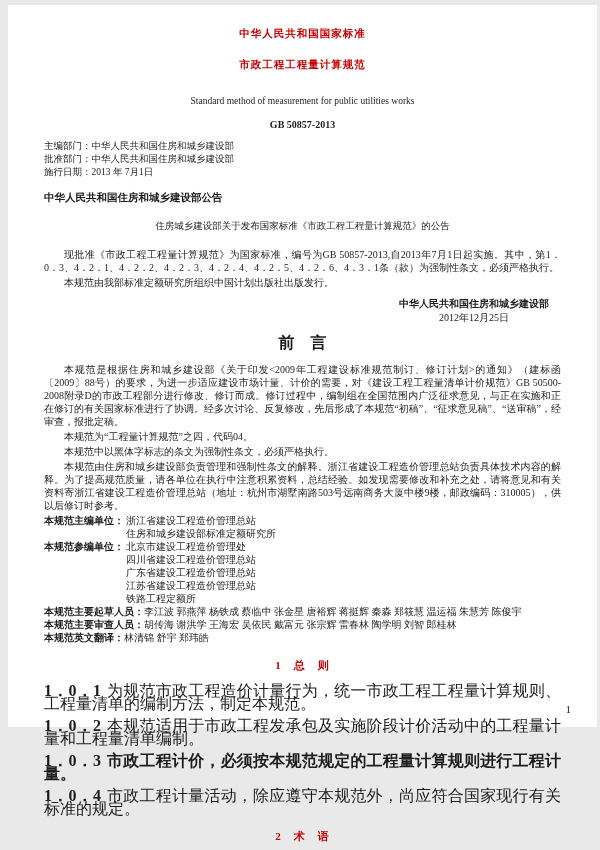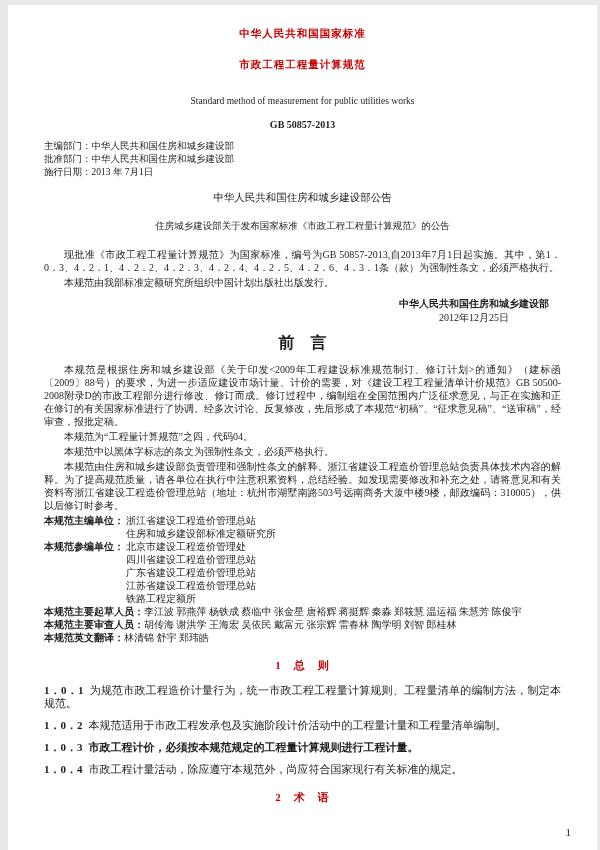--- a/index.html
+++ b/index.html
@@ -9,21 +9,21 @@
     height: 850px;
     background: #e9e9e9;
     overflow: hidden;
     font-family: "Liberation Serif", "DejaVu Serif", serif;
     color: #1c1c1c;
   }
   .page {
     box-sizing: border-box;
     position: absolute;
     left: 8px; top: 5px;
-    width: 589px; height: 845px;
+    width: 589px; height: 722px;
     background: #ffffff;
     padding: 22px 36px 0 36px;
   }
   .bold { font-weight: bold; }
   .red-title {
     color: #c40000;
     font-weight: bold;
     text-align: center;
     font-size: 10.5px;
     letter-spacing: 1px;
@@ -41,22 +41,21 @@
     font-size: 10px;
     margin-bottom: 10px;
   }
   .dept-lines {
     text-align: left;
     font-size: 9.5px;
     line-height: 13px;
     margin-bottom: 12px;
   }
   .ann-title {
-    text-align: center;
-    font-weight: normal;
+    font-weight: bold;
     font-size: 10.5px;
     margin-bottom: 15px;
   }
   .ann-no {
     text-align: center;
     font-size: 9.5px;
     margin-bottom: 14px;
   }
   .ann-subject {
     text-align: center;
@@ -101,21 +100,21 @@
   .people-label { font-weight: bold; }
   .ch-heading {
     text-align: center;
     font-weight: bold;
     font-size: 11px;
     color: #c40000;
     margin: 14px 0 11px 0;
     letter-spacing: 1px;
   }
   p.clause {
-    font-size: 11px;
+    font-size: 16px;
     line-height: 13px;
     margin: 0 0 9px 0;
     text-align: justify;
   }
   .clause-no { font-weight: bold; margin-right: 6px; }
   .clause-bold { font-weight: bold; }
   .page-number {
     position: absolute;
     right: 26px;
     bottom: 12px;

